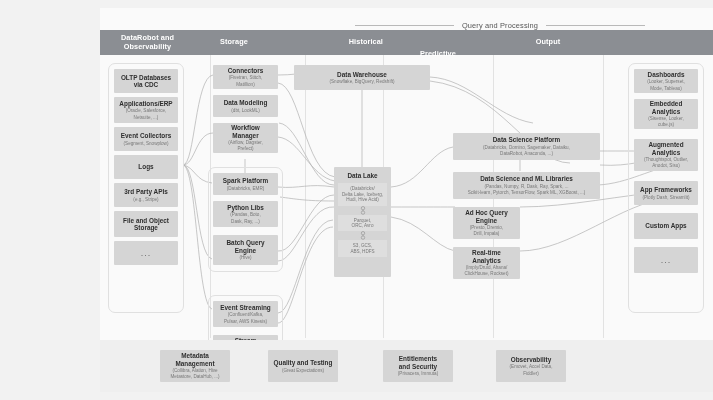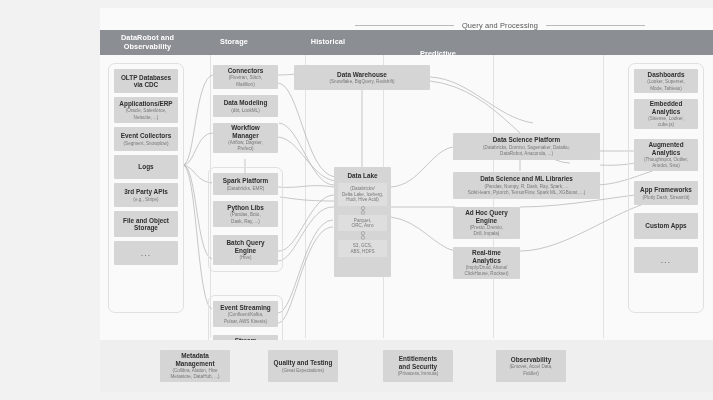--- a/index.html
+++ b/index.html
@@ -92,25 +92,28 @@
     </div>
 
     <div class="headband">
       <div class="hcell" style="width:95px;flex-direction:column;">
         <span>DataRobot and</span>
         <span>Observability</span>
       </div>
       <div class="hcell" style="width:78px;">
         <span>Storage</span>
       </div>
-      <div class="hcell" style="width:110px;">
+      <div class="hcell" style="width:110px;justify-content:flex-end;">
         <span>Historical</span>
       </div>
       <div class="hcell" style="width:110px;margin-top:24px;">
         <span>Predictive</span>
+      </div>
+      <div class="hcell" style="width:110px;">
+        <span>Output</span>
       </div>
     </div>
 
     <div class="colsep" style="left:110px;"></div>
     <div class="colsep" style="left:205px;"></div>
     <div class="colsep" style="left:283px;"></div>
     <div class="colsep" style="left:393px;"></div>
     <div class="colsep" style="left:503px;"></div>
 
     <div class="body">

